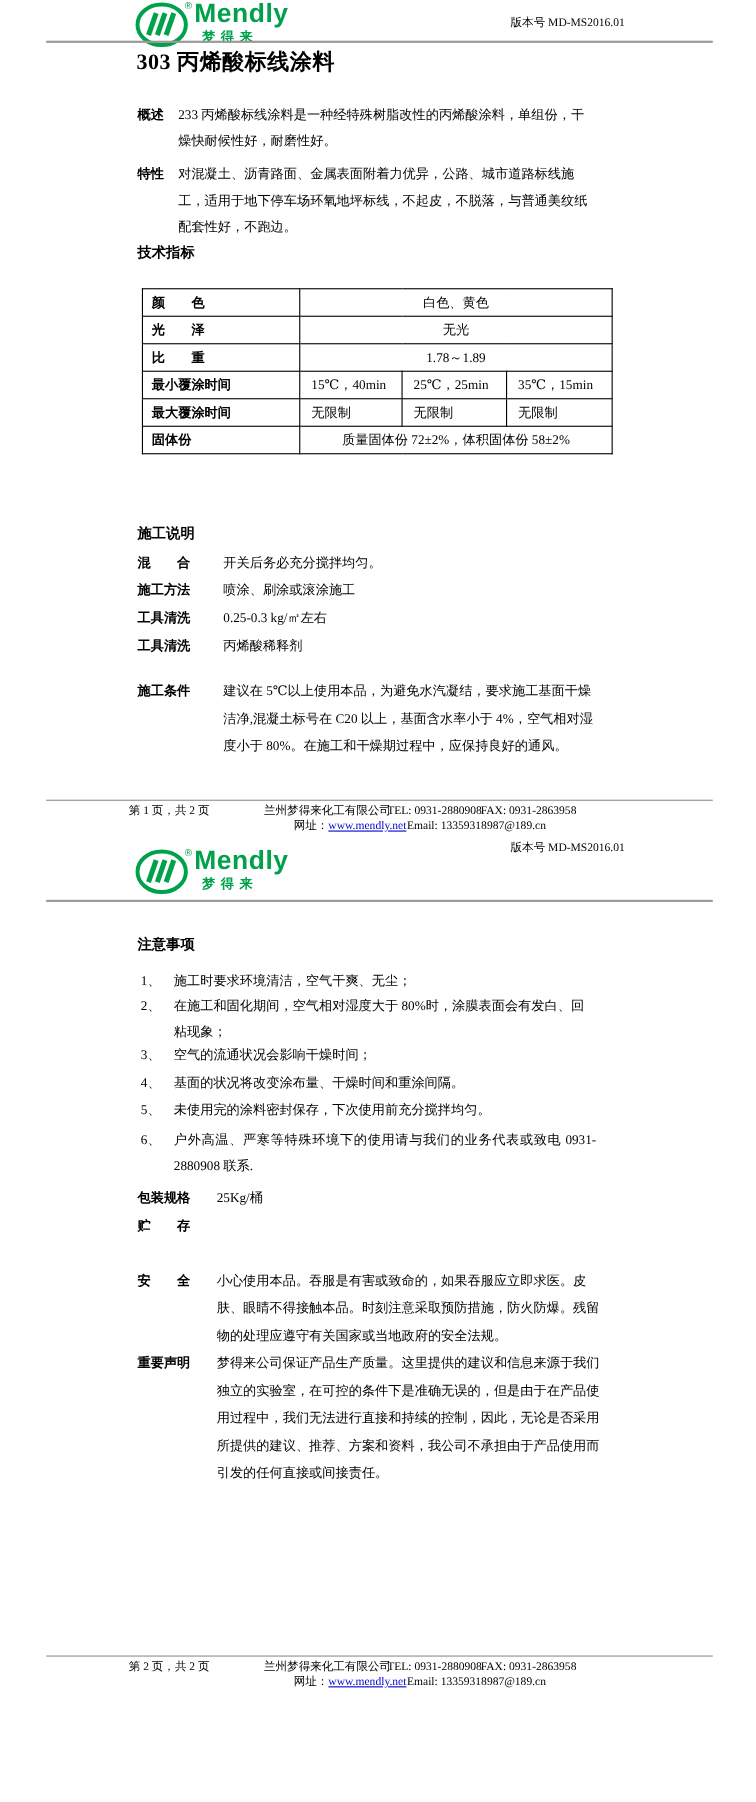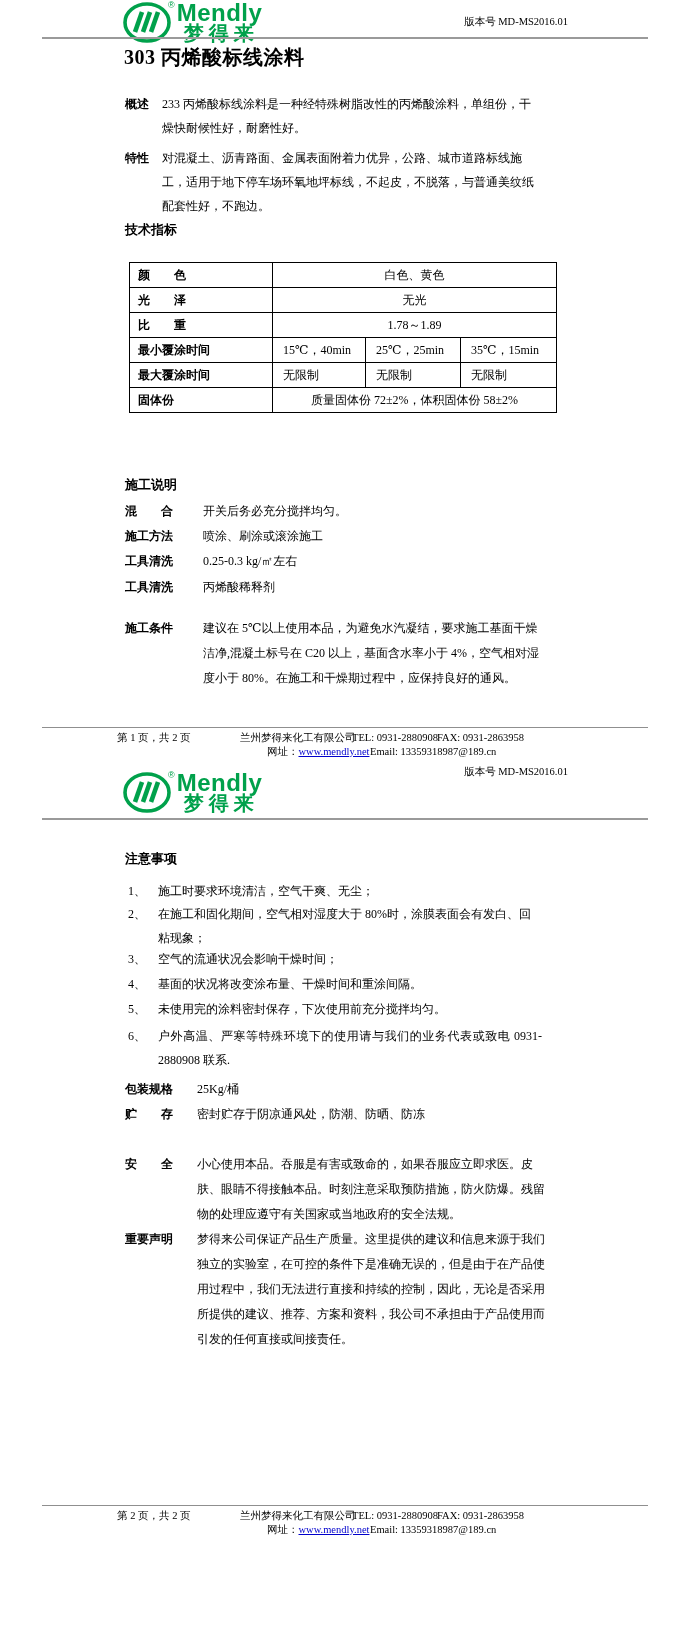--- a/index.html
+++ b/index.html
@@ -12,21 +12,21 @@
   .page{position:absolute;left:0;width:687px;}
   .p1{top:0;height:738px;}
   .p2{top:738px;height:900px;}
 
   
   .brand{display:flex;align-items:flex-start;}
   .logo-mark{flex:none;}
   .reg{color:#00A14B;font-size:9px;line-height:9px;margin:0 0 0 -6px;font-family:"Liberation Sans",sans-serif;}
   .brand-text{margin-left:2px;}
   .brand-en{font-family:"Liberation Sans",sans-serif;font-weight:bold;font-size:24px;line-height:23px;color:#00A14B;letter-spacing:0.5px;}
-  .brand-cn{font-weight:bold;font-size:20px;line-height:19px;color:#00A14B;letter-spacing:5px;margin-left:7px;}
+  .brand-cn{font-weight:bold;font-size:12px;line-height:19px;color:#00A14B;letter-spacing:5px;margin-left:7px;}
   .version{font-size:10.5px;line-height:12px;}
   .rule{border-top:2px solid #9a9a9a;height:0;left:42px;width:606px;}
   .rule-thin{border-top:1.5px solid #8f8f8f;height:0;left:42px;width:606px;}
 
   .title{font-size:20px;font-weight:bold;line-height:24px;letter-spacing:0.5px;}
 
   
   .para{display:flex;font-size:12px;line-height:24px;}
   .para .plabel{flex:none;font-weight:bold;}
   .para .ptext{flex:1;}
@@ -220,21 +220,20 @@
     <span class="num">6、</span>
     <span class="ptext just">户外高温、严寒等特殊环境下的使用请与我们的业务代表或致电 0931-2880908 联系.</span>
   </div>
 
   <div class="info abs" style="left:125px;top:339px;width:430px;">
     <span class="plabel">包装规格</span>
     <span class="ptext">25Kg/桶</span>
   </div>
   <div class="info abs" style="left:125px;top:364px;width:430px;">
     <span class="plabel">贮　　存</span>
-    <span class="ptext">密封贮存于阴凉通风处，防潮、防晒、防冻</span>
   </div>
   <div class="info abs" style="left:125px;top:414px;width:430px;">
     <span class="plabel">安　　全</span>
     <span class="ptext">小心使用本品。吞服是有害或致命的，如果吞服应立即求医。皮肤、眼睛不得接触本品。时刻注意采取预防措施，防火防爆。残留物的处理应遵守有关国家或当地政府的安全法规。</span>
   </div>
   <div class="info abs" style="left:125px;top:489px;width:430px;">
     <span class="plabel">重要声明</span>
     <span class="ptext">梦得来公司保证产品生产质量。这里提供的建议和信息来源于我们独立的实验室，在可控的条件下是准确无误的，但是由于在产品使用过程中，我们无法进行直接和持续的控制，因此，无论是否采用所提供的建议、推荐、方案和资料，我公司不承担由于产品使用而引发的任何直接或间接责任。</span>
   </div>
 

